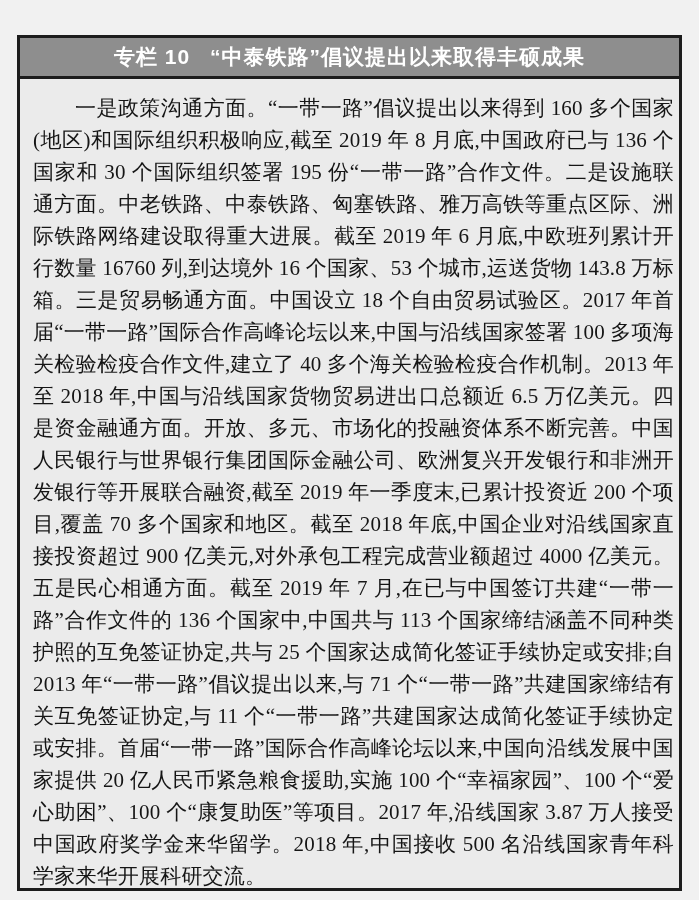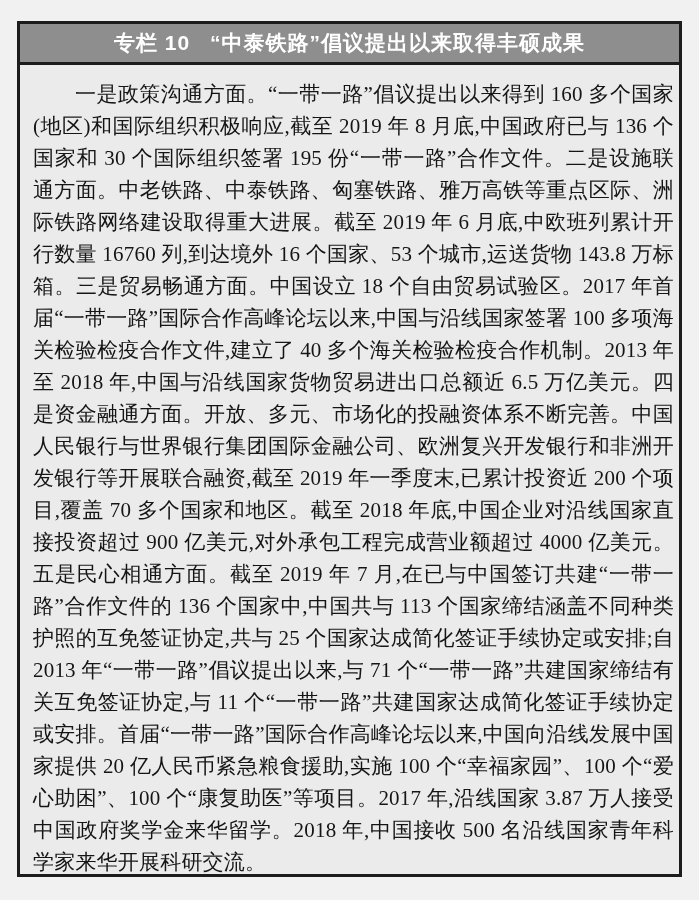--- a/index.html
+++ b/index.html
@@ -10,21 +10,21 @@
     width: 699px;
     height: 900px;
     background: #f1f1f1;
     position: relative;
     overflow: hidden;
     font-family: "Liberation Serif", "DejaVu Serif", serif;
   }
   .panel {
     position: absolute;
     left: 17px;
-    top: 21px;
+    top: 35px;
     width: 665px;
     height: 856px;
     box-sizing: border-box;
     border: 3px solid #1c1c1c;
     background: #ebebeb;
   }
   .panel-header {
     height: 41px;
     box-sizing: border-box;
     background: #8e8e8e;

